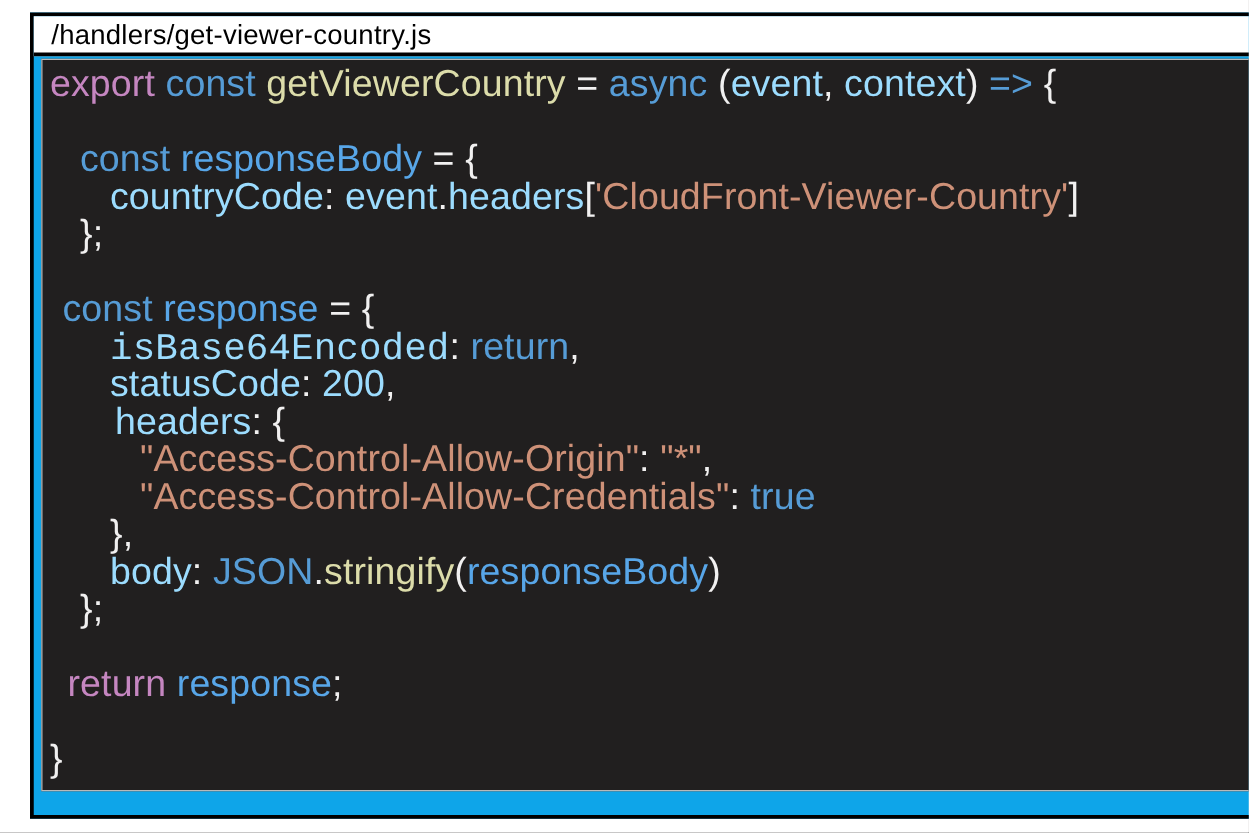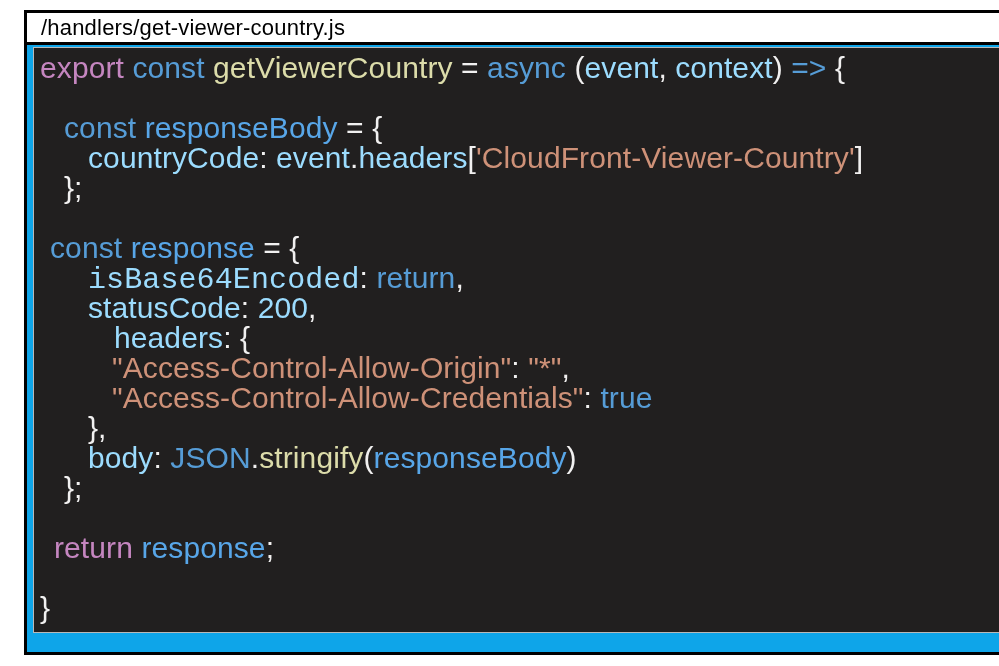--- a/index.html
+++ b/index.html
@@ -56,21 +56,21 @@
   <div class="code-panel" style="background: rgb(33, 31, 31);">
       <div class="code-line" style="padding-left: 6px;"><span style="color: rgb(197, 134, 192);">export</span><span style="color: rgb(241, 240, 240);"> </span><span style="color: rgb(86, 156, 214);">const</span><span style="color: rgb(241, 240, 240);"> </span><span style="color: rgb(220, 220, 170);">getViewerCountry</span><span style="color: rgb(241, 240, 240);"> = </span><span style="color: rgb(86, 156, 214);">async</span><span style="color: rgb(241, 240, 240);"> (</span><span style="color: rgb(156, 220, 254);">event</span><span style="color: rgb(241, 240, 240);">, </span><span style="color: rgb(156, 220, 254);">context</span><span style="color: rgb(241, 240, 240);">) </span><span style="color: rgb(86, 156, 214);">=&gt;</span><span style="color: rgb(241, 240, 240);"> {</span></div>
       <div class="code-line" style="padding-left: 6px;">&nbsp;</div>
       <div class="code-line" style="padding-left: 30px;"><span style="color: rgb(86, 156, 214);">const</span><span style="color: rgb(241, 240, 240);"> </span><span style="color: rgb(88, 166, 232);">responseBody</span><span style="color: rgb(241, 240, 240);"> = {</span></div>
       <div class="code-line" style="padding-left: 54px;"><span style="color: rgb(156, 220, 254);">countryCode</span><span style="color: rgb(241, 240, 240);">: </span><span style="color: rgb(156, 220, 254);">event</span><span style="color: rgb(241, 240, 240);">.</span><span style="color: rgb(156, 220, 254);">headers</span><span style="color: rgb(241, 240, 240);">[</span><span style="color: rgb(206, 145, 120);">'CloudFront-Viewer-Country'</span><span style="color: rgb(241, 240, 240);">]</span></div>
       <div class="code-line" style="padding-left: 30px;"><span style="color: rgb(241, 240, 240);">};</span></div>
       <div class="code-line" style="padding-left: 6px;">&nbsp;</div>
       <div class="code-line" style="padding-left: 16px;"><span style="color: rgb(86, 156, 214);">const</span><span style="color: rgb(241, 240, 240);"> </span><span style="color: rgb(88, 166, 232);">response</span><span style="color: rgb(241, 240, 240);"> = {</span></div>
       <div class="code-line" style="padding-left: 54px;"><span style="color: rgb(156, 220, 254); font-family: Liberation Mono, monospace;">isBase64Encoded</span><span style="color: rgb(241, 240, 240);">: </span><span style="color: rgb(86, 156, 214);">return</span><span style="color: rgb(241, 240, 240);">,</span></div>
       <div class="code-line" style="padding-left: 54px;"><span style="color: rgb(156, 220, 254);">statusCode</span><span style="color: rgb(241, 240, 240);">: </span><span style="color: rgb(156, 220, 254);">200</span><span style="color: rgb(241, 240, 240);">,</span></div>
-      <div class="code-line" style="padding-left: 80px;"><span style="color: rgb(156, 220, 254);">headers</span><span style="color: rgb(241, 240, 240);">: {</span></div>
+      <div class="code-line" style="padding-left: 58px;"><span style="color: rgb(156, 220, 254);">headers</span><span style="color: rgb(241, 240, 240);">: {</span></div>
       <div class="code-line" style="padding-left: 78px;"><span style="color: rgb(206, 145, 120);">"Access-Control-Allow-Origin"</span><span style="color: rgb(241, 240, 240);">: </span><span style="color: rgb(206, 145, 120);">"*"</span><span style="color: rgb(241, 240, 240);">,</span></div>
       <div class="code-line" style="padding-left: 78px;"><span style="color: rgb(206, 145, 120);">"Access-Control-Allow-Credentials"</span><span style="color: rgb(241, 240, 240);">: </span><span style="color: rgb(86, 156, 214); margin-top: 16px;">true</span></div>
       <div class="code-line" style="padding-left: 54px;"><span style="color: rgb(241, 240, 240);">},</span></div>
       <div class="code-line" style="padding-left: 54px;"><span style="color: rgb(156, 220, 254);">body</span><span style="color: rgb(241, 240, 240);">: </span><span style="color: rgb(86, 156, 214);">JSON</span><span style="color: rgb(241, 240, 240);">.</span><span style="color: rgb(220, 220, 170);">stringify</span><span style="color: rgb(241, 240, 240);">(</span><span style="color: rgb(88, 166, 232);">responseBody</span><span style="color: rgb(241, 240, 240);">)</span></div>
       <div class="code-line" style="padding-left: 30px;"><span style="color: rgb(241, 240, 240);">};</span></div>
       <div class="code-line" style="padding-left: 6px;">&nbsp;</div>
       <div class="code-line" style="padding-left: 20px;"><span style="color: rgb(197, 134, 192);">return</span><span style="color: rgb(241, 240, 240);"> </span><span style="color: rgb(88, 166, 232);">response</span><span style="color: rgb(241, 240, 240);">;</span></div>
       <div class="code-line" style="padding-left: 6px;">&nbsp;</div>
       <div class="code-line" style="padding-left: 6px;"><span style="color: rgb(241, 240, 240);">}</span></div>
     </div>

